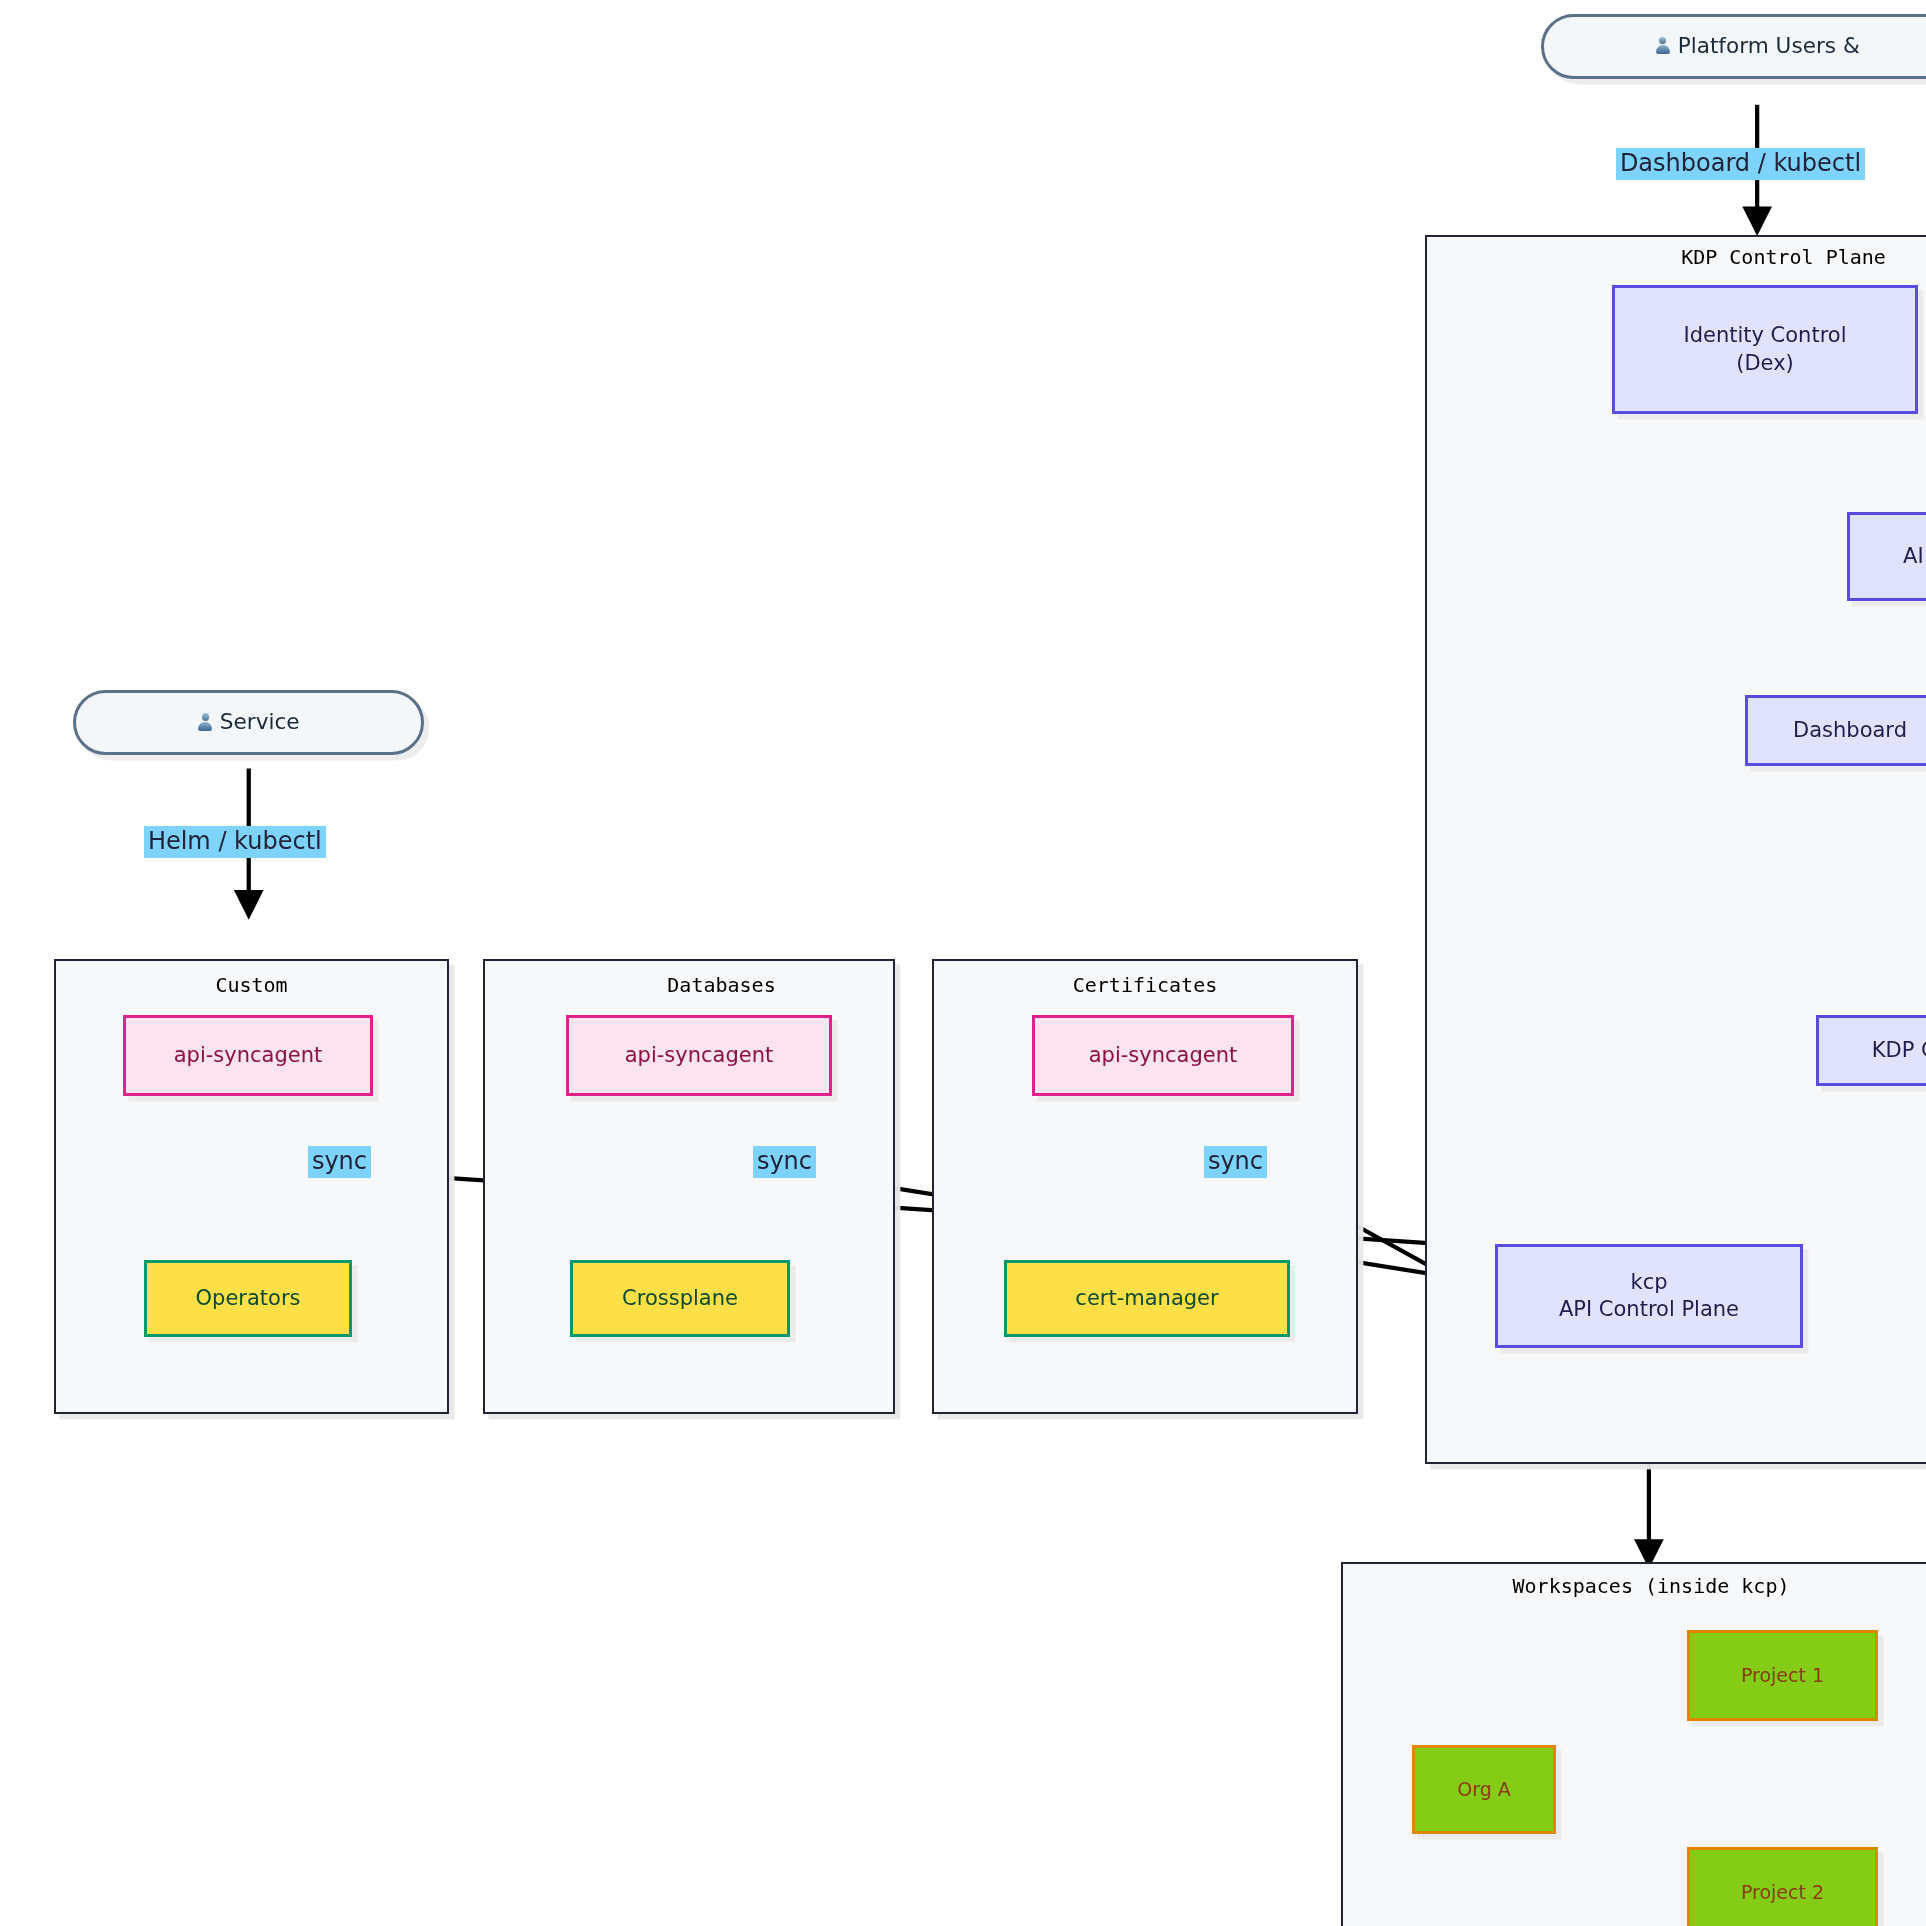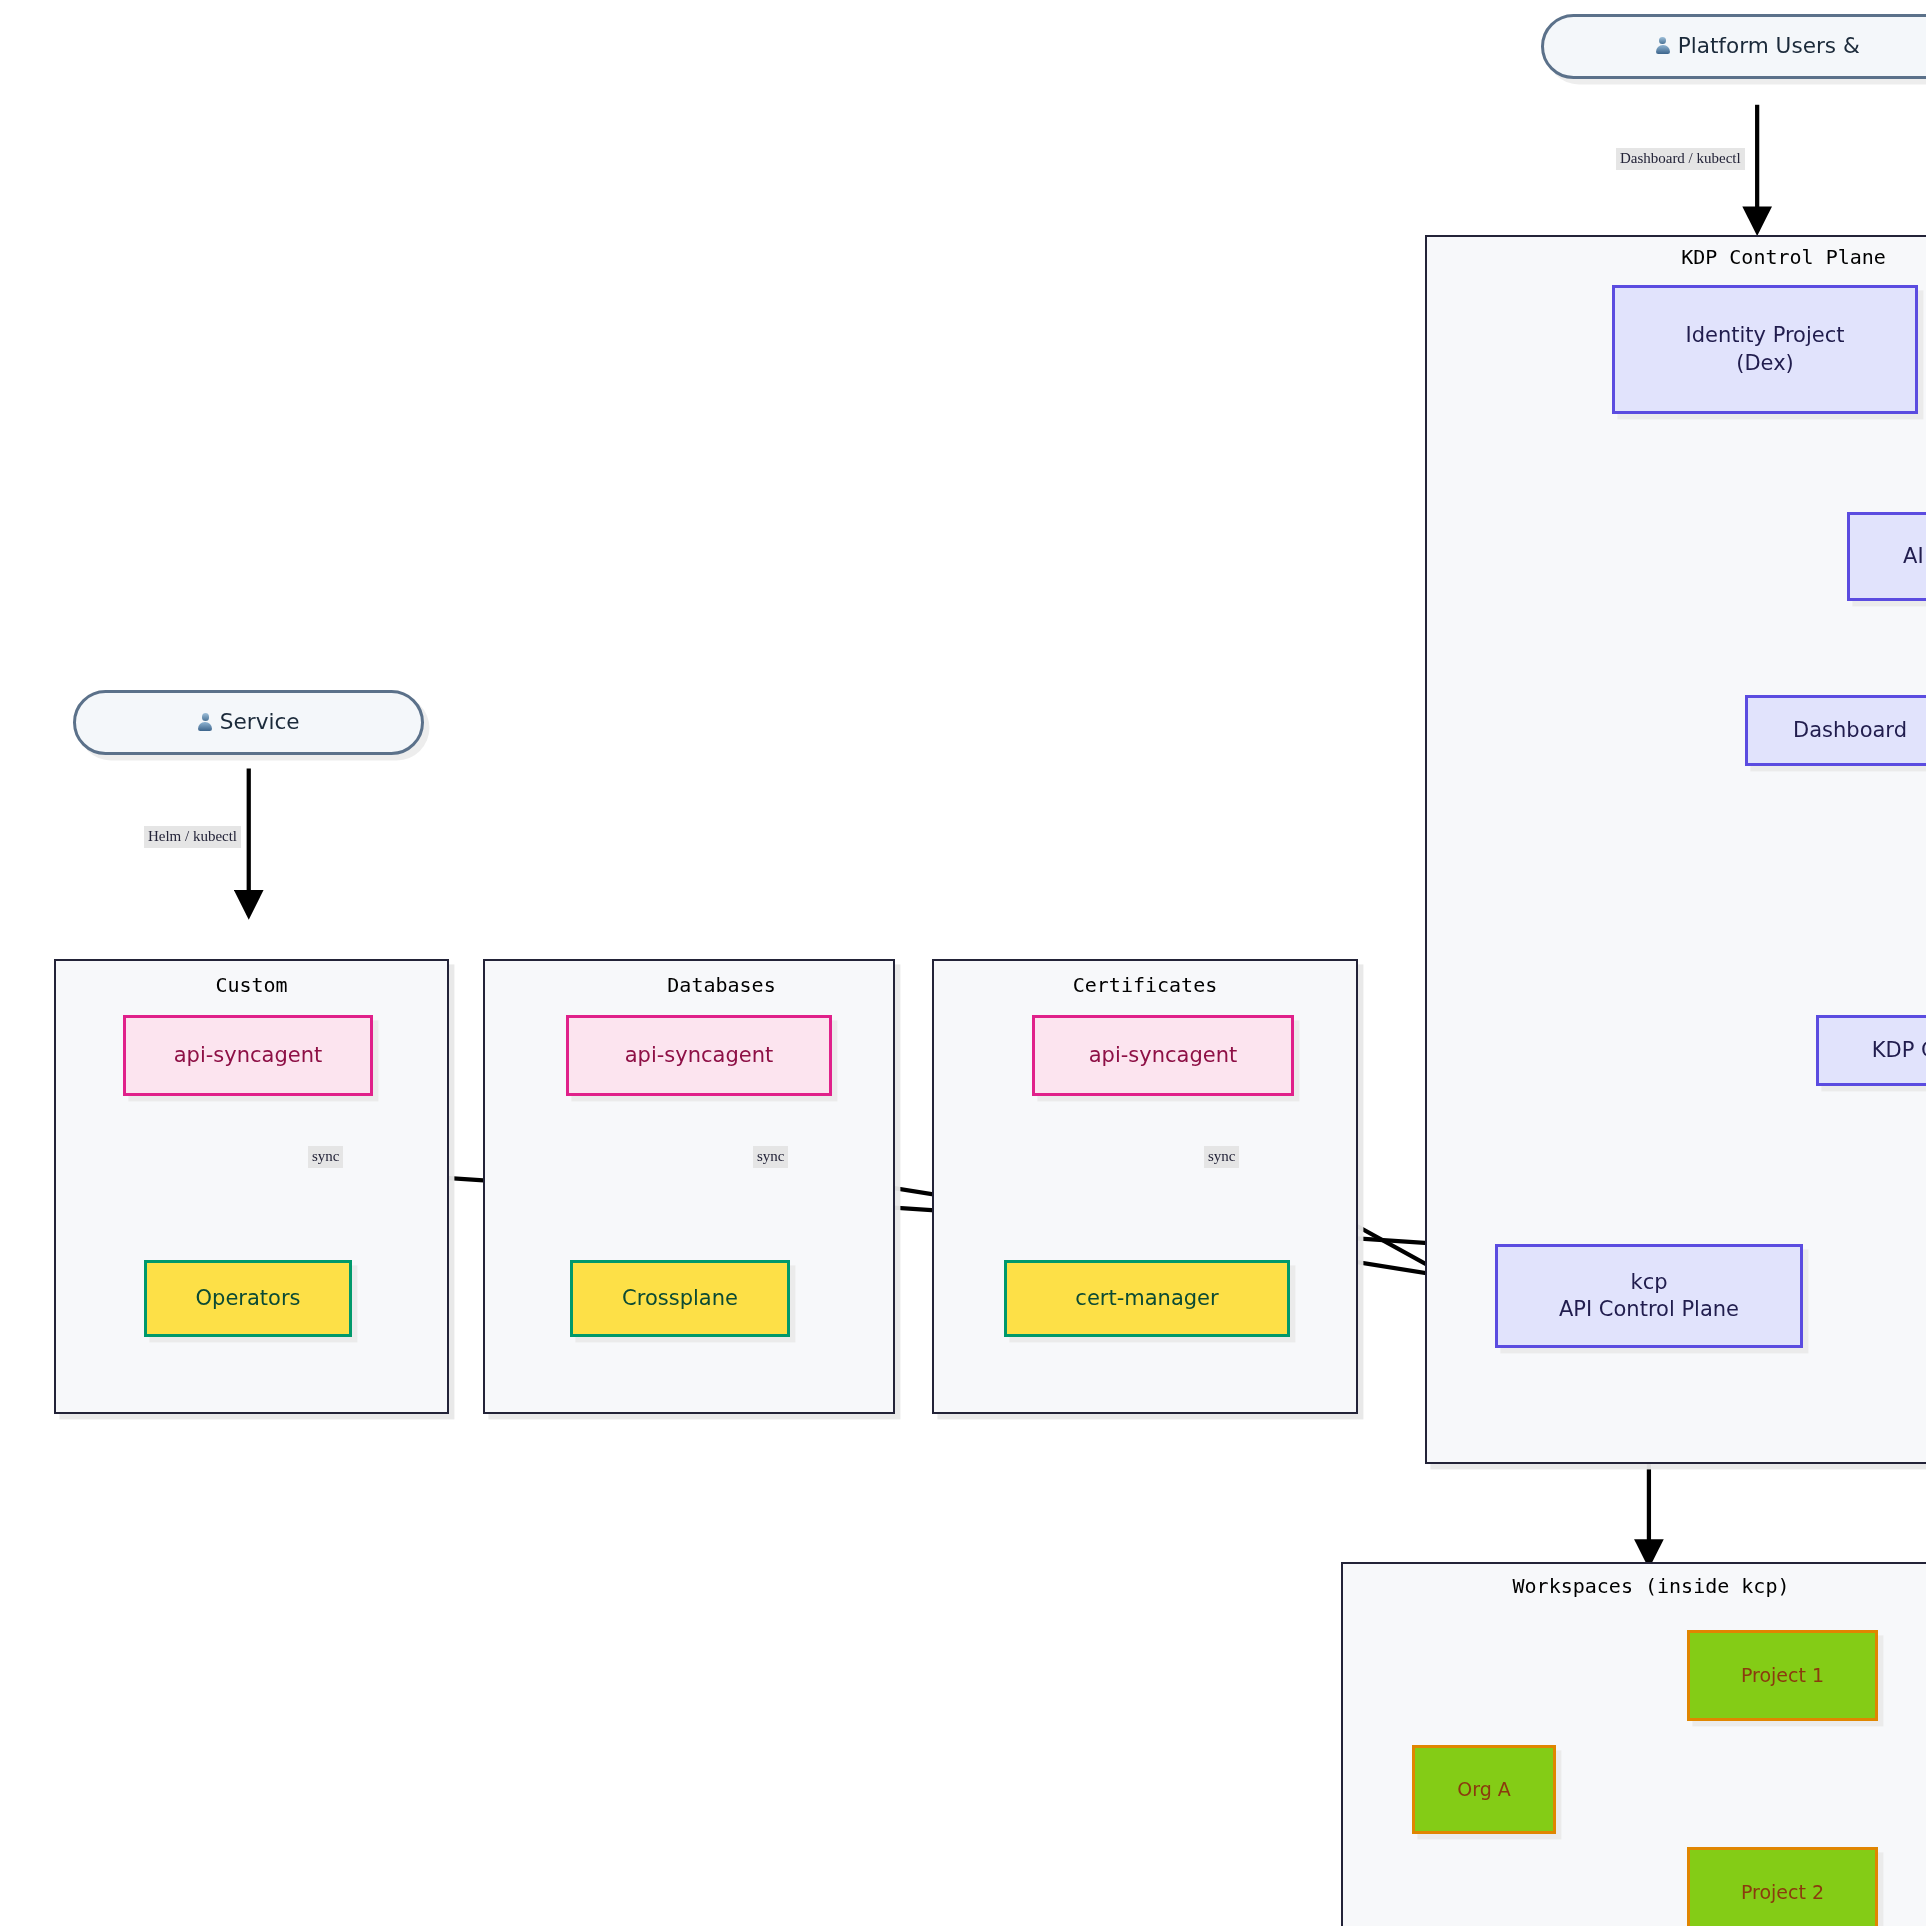--- a/index.html
+++ b/index.html
@@ -115,29 +115,28 @@
   .ws {
     background: #84cc16;
     border: 3.1px solid #e08600;
     color: #8b3a0e;
     font-size: 19px;
     box-shadow: 5.4px 5.4px 0 0 rgba(234,234,234,0.95);
   }
   
   .edge-label {
     position: absolute;
-    background: #e5e5e5;
+    background: #7dd3fc;
     color: #232338;
-    font-size: 15px;
+    font-size: 24px;
     padding: 2.3px 3.9px;
     box-sizing: border-box;
     white-space: nowrap;
     z-index: 6;
     line-height: 1.15;
-    font-family: Liberation Serif, serif;
   }
 </style>
 </head>
 <body>
 
 <div id="canvas">
 
   <svg id="edges" viewBox="0 0 5645 5605" width="2175" height="2159">
     <defs>
       <marker id="arrow" viewBox="0 0 12 12" refX="10" refY="6" markerWidth="7" markerHeight="7" orient="auto-start-reverse">
@@ -232,21 +231,21 @@
   </div>
 
   <div class="node agent" style="left:1032px; top:1015px; width:262px; height:81px;">
     <span>api-syncagent</span>
   </div>
   <div class="node provider" style="left:1004px; top:1260px; width:286px; height:77px;">
     <span>cert-manager</span>
   </div>
 
   <div class="node kdp" style="left:1612px; top:285px; width:306px; height:129px;">
-    <span>Identity Project
+    <span>Identity Control
 (Dex)</span>
   </div>
 
   <div class="node kdp" style="left:1847px; top:512px; width:235px; height:89px;">
     <span>AI Assistant</span>
   </div>
 
   <div class="node kdp" style="left:1745px; top:695px; width:210px; height:71px;">
     <span>Dashboard</span>
   </div>

